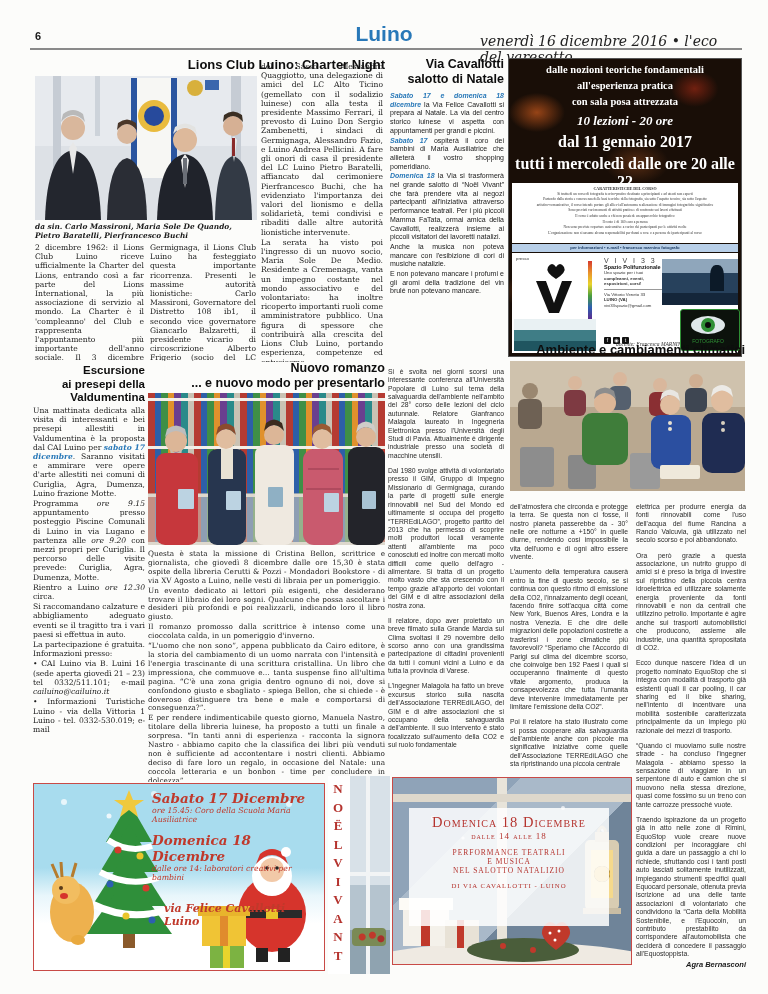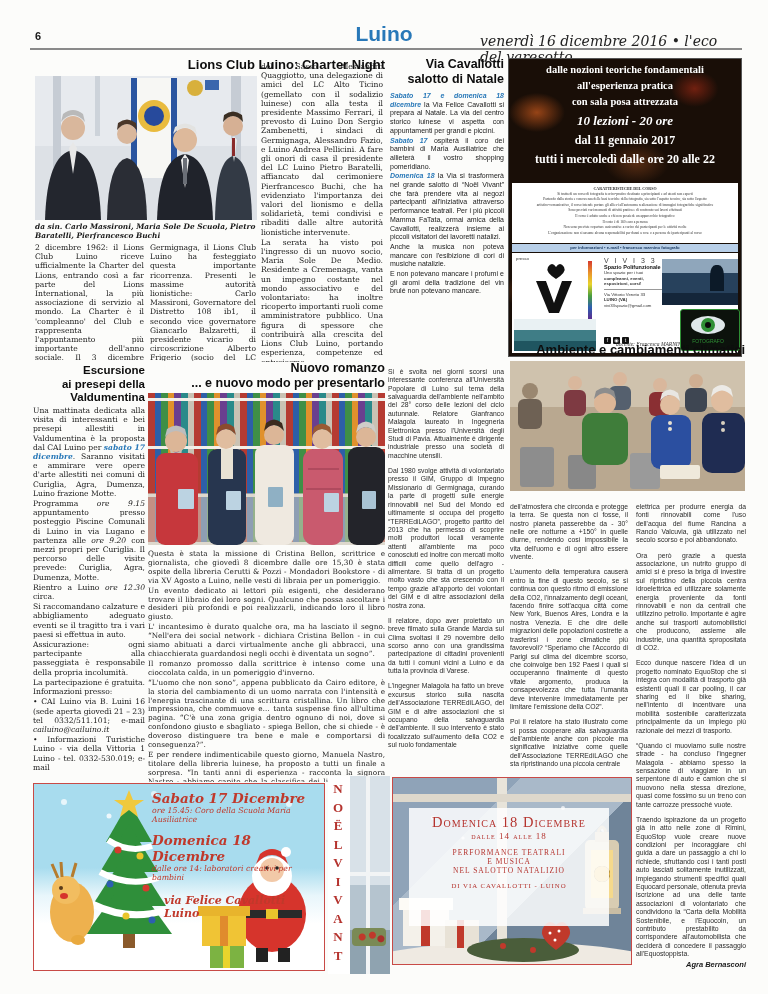--- a/index.html
+++ b/index.html
@@ -31,21 +31,21 @@
       radial-gradient(34px 26px at 80% 10%,rgba(150,40,20,.7),transparent 70%),
       radial-gradient(46px 30px at 55% 35%,rgba(120,60,25,.65),transparent 70%),
       radial-gradient(30px 22px at 28% 55%,rgba(190,120,40,.5),transparent 70%),
       radial-gradient(44px 30px at 85% 48%,rgba(140,70,30,.55),transparent 70%),
       radial-gradient(36px 24px at 8% 78%,rgba(170,90,35,.5),transparent 70%),
       radial-gradient(40px 26px at 60% 72%,rgba(110,45,20,.6),transparent 70%);}
   .corso-text{position:relative;text-align:center;color:#fff;font-family:"Liberation Serif",serif;font-weight:bold;}
   .corso-t1{font-size:15px;letter-spacing:.5px;margin-top:10px;}
   .corso-t2{font-size:10.5px;margin-top:5px;}
   .corso-t5{font-size:13px;margin-top:6px;font-style:italic;}
-  .corso-t6{font-size:12px;margin-top:4px;}
+  .corso-t6{font-size:16px;margin-top:4px;}
   .corso-panel{position:absolute;left:3px;right:3px;background:#fff;}
   .fineprint{font-family:"Liberation Serif",serif;font-size:3.6px;line-height:5.6px;text-align:center;color:#333;}
   .fp-head{font-weight:bold;font-size:4px;margin-top:3px;}
   .infobar{position:absolute;left:3px;right:3px;background:#b8cfe8;color:#15355e;
            font-family:"Liberation Sans",sans-serif;font-weight:bold;font-size:4.2px;text-align:center;line-height:8px;}
   .logosec{position:absolute;left:3px;right:3px;background:#fff;}
   .vivi-name{font-family:"Liberation Sans",sans-serif;font-size:7px;letter-spacing:2px;color:#444;}
   .vivi-sub{font-family:"Liberation Sans",sans-serif;font-weight:bold;font-size:5.5px;color:#111;}
   .vivi-line{font-family:"Liberation Sans",sans-serif;font-size:4.3px;color:#333;line-height:5.6px;}
   .docente{font-family:"Liberation Serif",serif;font-style:italic;font-size:5.5px;color:#333;}
@@ -106,21 +106,21 @@
       <path d="M146 84 l4 -6 4 6 -4 28 z" fill="#ececec"></path>
       <rect x="148" y="82" width="4" height="26" fill="#6b6f77"></rect>
 
       <circle cx="198" cy="50" r="10" fill="#d6b094"></circle>
       <path d="M188 46 q10 -12 20 0 l-1 -7 q-9 -7 -18 0 z" fill="#3a2e22"></path>
       <path d="M180 144 q1 -60 18 -64 q18 4 19 64 z" fill="#333a45"></path>
       <path d="M196 64 l3 -4 3 4 -3 22 z" fill="#e8e8e8"></path>
       <rect x="197" y="62" width="3" height="18" fill="#8a2a2a"></rect>
     </svg>
   </div>
-  <div class="abs caption" style="left:35px;top:222px;width:222px;">da sin. Carlo Massironi, Maria Sole De Scuola, Pietro Baratelli, Pierfrancesco Buchi</div>
+  <div class="abs caption" style="left:35px;top:222px;width:222px;">da sin. Carlo Massironi, Maria Sole De Quando, Pietro Baratelli, Pierfrancesco Buchi</div>
 
   <div class="abs sb clip" style="left:35px;top:243px;width:109px;height:118px;">
     <p>2 dicembre 1962: il Lions Club Luino riceve ufficialmente la Charter del Lions, entrando così a far parte del Lions International, la più associazione di servizio al mondo. La Charter è il 'compleanno' del Club e rappresenta l'appuntamento più importante dell'anno sociale. Il 3 dicembre scorso, nel suggestivo salone della ex Colonia Elioterapica, a</p>
   </div>
   <div class="abs sb clip" style="left:150px;top:243px;width:106px;height:118px;">
     <p>Germignaga, il Lions Club Luino ha festeggiato questa importante ricorrenza. Presenti le massime autorità lionistiche: Carlo Massironi, Governatore del Distretto 108 ib1, il secondo vice governatore Giancarlo Balzaretti, il presidente vicario di circoscrizione Alberto Frigerio (socio del LC Luino), il presidente del LC Laveno Mombello Santa Caterina</p>
   </div>
   <div class="abs sb clip" style="left:261px;top:62px;width:122px;height:300px;">
     <p>del Sasso Alessandro Quaggiotto, una delegazione di amici del LC Alto Ticino (gemellato con il sodalizio luinese) con alla testa il presidente Massimo Ferrari, il prevosto di Luino Don Sergio Zambenetti, i sindaci di Germignaga, Alessandro Fazio, e Luino Andrea Pellicini. A fare gli onori di casa il presidente del LC Luino Pietro Baratelli, affiancato dal cerimoniere Pierfrancesco Buchi, che ha evidenziato l'importanza dei valori del lionismo e della solidarietà, temi condivisi e ribaditi dalle altre autorità lionistiche intervenute.</p>
     <p>La serata ha visto poi l'ingresso di un nuovo socio, Maria Sole De Medio. Residente a Cremenaga, vanta un impegno costante nel mondo associativo e del volontariato: ha inoltre ricoperto importanti ruoli come amministratore pubblico. Una figura di spessore che contribuirà alla crescita del Lions Club Luino, portando esperienza, competenze ed entusiasmo.</p>
@@ -299,37 +299,35 @@
 
       <circle cx="218" cy="44" r="10" fill="#dcb697"></circle>
       <path d="M208 40 q10 -12 20 0 l-2 -8 q-8 -7 -16 0 z" fill="#cfcdc9"></path>
       <rect x="200" y="54" width="37" height="98" rx="9" fill="#23242a"></rect>
       <rect x="214" y="98" width="14" height="18" rx="1" fill="#aac4d4"></rect>
     </svg>
   </div>
   <div class="abs sb clip" style="left:148px;top:550px;width:237px;height:232px;font-size:7.3px;line-height:8.9px;">
     <p>Questa è stata la missione di Cristina Bellon, scrittrice e giornalista, che giovedì 8 dicembre dalle ore 15,30 è stata ospite della libreria Cerutti &amp; Pozzi - Mondadori Bookstore - di via XV Agosto a Luino, nelle vesti di libraia per un pomeriggio.</p>
     <p>Un evento dedicato ai lettori più esigenti, che desiderano trovare il libraio dei loro sogni. Qualcuno che possa ascoltare i desideri più profondi e poi realizzarli, indicando loro il libro giusto.</p>
-    <p>L' incantesimo è durato qualche ora, ma ha lasciato il segno. “Nell'era dei social network - dichiara Cristina Bellon - in cui siamo abituati a darci virtualmente anche gli abbracci, una chiacchierata guardandosi negli occhi è diventata un sogno”.</p>
     <p>Il romanzo promosso dalla scrittrice è intenso come una cioccolata calda, in un pomeriggio d'inverno.</p>
     <p>“L'uomo che non sono”, appena pubblicato da Cairo editore, è la storia del cambiamento di un uomo narrata con l'intensità e l'energia trascinante di una scrittura cristallina. Un libro che impressiona, che commuove e… tanta suspense fino all'ultima pagina. “C'è una zona grigia dentro ognuno di noi, dove si confondono giusto e sbagliato - spiega Bellon, che si chiede - è doveroso distinguere tra bene e male e comportarsi di conseguenza?”.</p>
     <p>E per rendere indimenticabile questo giorno, Manuela Nastro, titolare della libreria luinese, ha proposto a tutti un finale a sorpresa.  “In tanti anni di esperienza - racconta la signora Nastro - abbiamo capito che la classifica dei libri più venduti non è sufficiente ad accontentare i nostri clienti. Abbiamo deciso di fare loro un regalo, in occasione del Natale: una coccola letteraria e un bonbon - time per concludere in dolcezza”.</p>
   </div>
 
   <div class="abs atitle" style="left:33px;top:364px;width:112px;font-size:11.5px;line-height:13.5px;">
     <div>Escursione</div>
     <div>ai presepi della</div>
     <div>Valdumentina</div>
   </div>
   <div class="abs sb clip" style="left:33px;top:406px;width:112px;height:384px;">
     <p><span>Una mattinata dedicata alla visita di interessanti e bei presepi allestiti in Valdumentina è la proposta dal CAI Luino per </span><span class="lead-blue">sabato 17 dicembre</span><span>. Saranno visitati e ammirare vere opere d'arte allestiti nei comuni di Curiglia, Agra, Dumenza, Luino frazione Motte.</span></p>
     <p><span>Programma </span><span class="ital">ore 9.15</span><span> appuntamento presso posteggio Piscine Comunali di Luino in via Lugano e partenza alle </span><span class="ital">ore 9.20</span><span> con mezzi propri per Curiglia. Il percorso delle visite prevede: Curiglia, Agra, Dumenza, Motte.</span></p>
     <p><span>Rientro a Luino </span><span class="ital">ore 12.30</span><span> circa.</span></p>
     <p>Si raccomandano calzature e abbigliamento adeguato eventi se il tragitto tra i vari paesi si effettua in auto.</p>
-    <p>Assicurazione: ogni partecipante alla passeggiata è responsabile della propria incolumità.</p>
     <p>La partecipazione é gratuita. Informazioni presso:</p>
     <p><span>• CAI Luino via B. Luini 16 (sede aperta giovedì 21 – 23) tel 0332/511.101; e-mail </span><span class="ital">cailuino@cailuino.it</span></p>
     <p><span>• Informazioni Turistiche Luino - via della Vittoria 1 Luino - tel. 0332-530.019; e-mail </span></p>
   </div>
 
   <div class="abs red-border" style="left:33px;top:783px;width:290px;height:186px;overflow:hidden;background:linear-gradient(#a8dcee 0 45%, #e8f6fb 60%, #ffffff 75%);">
     <svg class="abs" style="left:0;top:0;" width="290" height="186" viewBox="0 0 290 186">
       <ellipse cx="145" cy="186" rx="200" ry="40" fill="#ffffff"></ellipse>
       <circle cx="30" cy="18" r="3" fill="#e8f6fb"></circle>
         <circle cx="120" cy="10" r="3" fill="#dff2f8"></circle>
@@ -375,21 +373,21 @@
       <rect x="186" y="128" width="8" height="34" fill="#e08b2d"></rect>
       <rect x="164" y="122" width="52" height="10" fill="#e8b42c"></rect>
       <rect x="176" y="162" width="34" height="22" fill="#7cb342"></rect>
       <rect x="189" y="162" width="7" height="22" fill="#e9d42c"></rect>
     </svg>
     <div class="abs" style="left:118px;top:6px;width:168px;">
       <div class="script-red" style="font-size:13.5px;font-weight:bold;">Sabato 17 Dicembre</div>
       <div class="script-red" style="font-size:7.8px;">ore 15.45: Coro della Scuola Maria Ausiliatrice</div>
       <div class="script-red" style="font-size:13.5px;font-weight:bold;margin-top:8px;">Domenica 18 Dicembre</div>
       <div class="script-red" style="font-size:7.8px;">dalle ore 14: laboratori creativi per bambini</div>
-      <div class="script-red" style="font-size:11px;font-weight:bold;margin-top:12px;margin-left:12px;">via Felice Cavallotti</div>
+      <div class="script-red" style="font-size:11px;font-weight:bold;margin-top:20px;margin-left:12px;">via Felice Cavallotti</div>
       <div class="script-red" style="font-size:11px;font-weight:bold;margin-left:12px;">Luino</div>
     </div>
   </div>
 
   <div class="abs" style="left:328px;top:776px;width:62px;height:198px;background:#fff;overflow:hidden;">
     <div class="abs" style="left:1px;top:4px;width:18px;">
       <span class="noel-letter">N</span>
       <span class="noel-letter">O</span>
       <span class="noel-letter">Ë</span>
       <span class="noel-letter">L</span>

